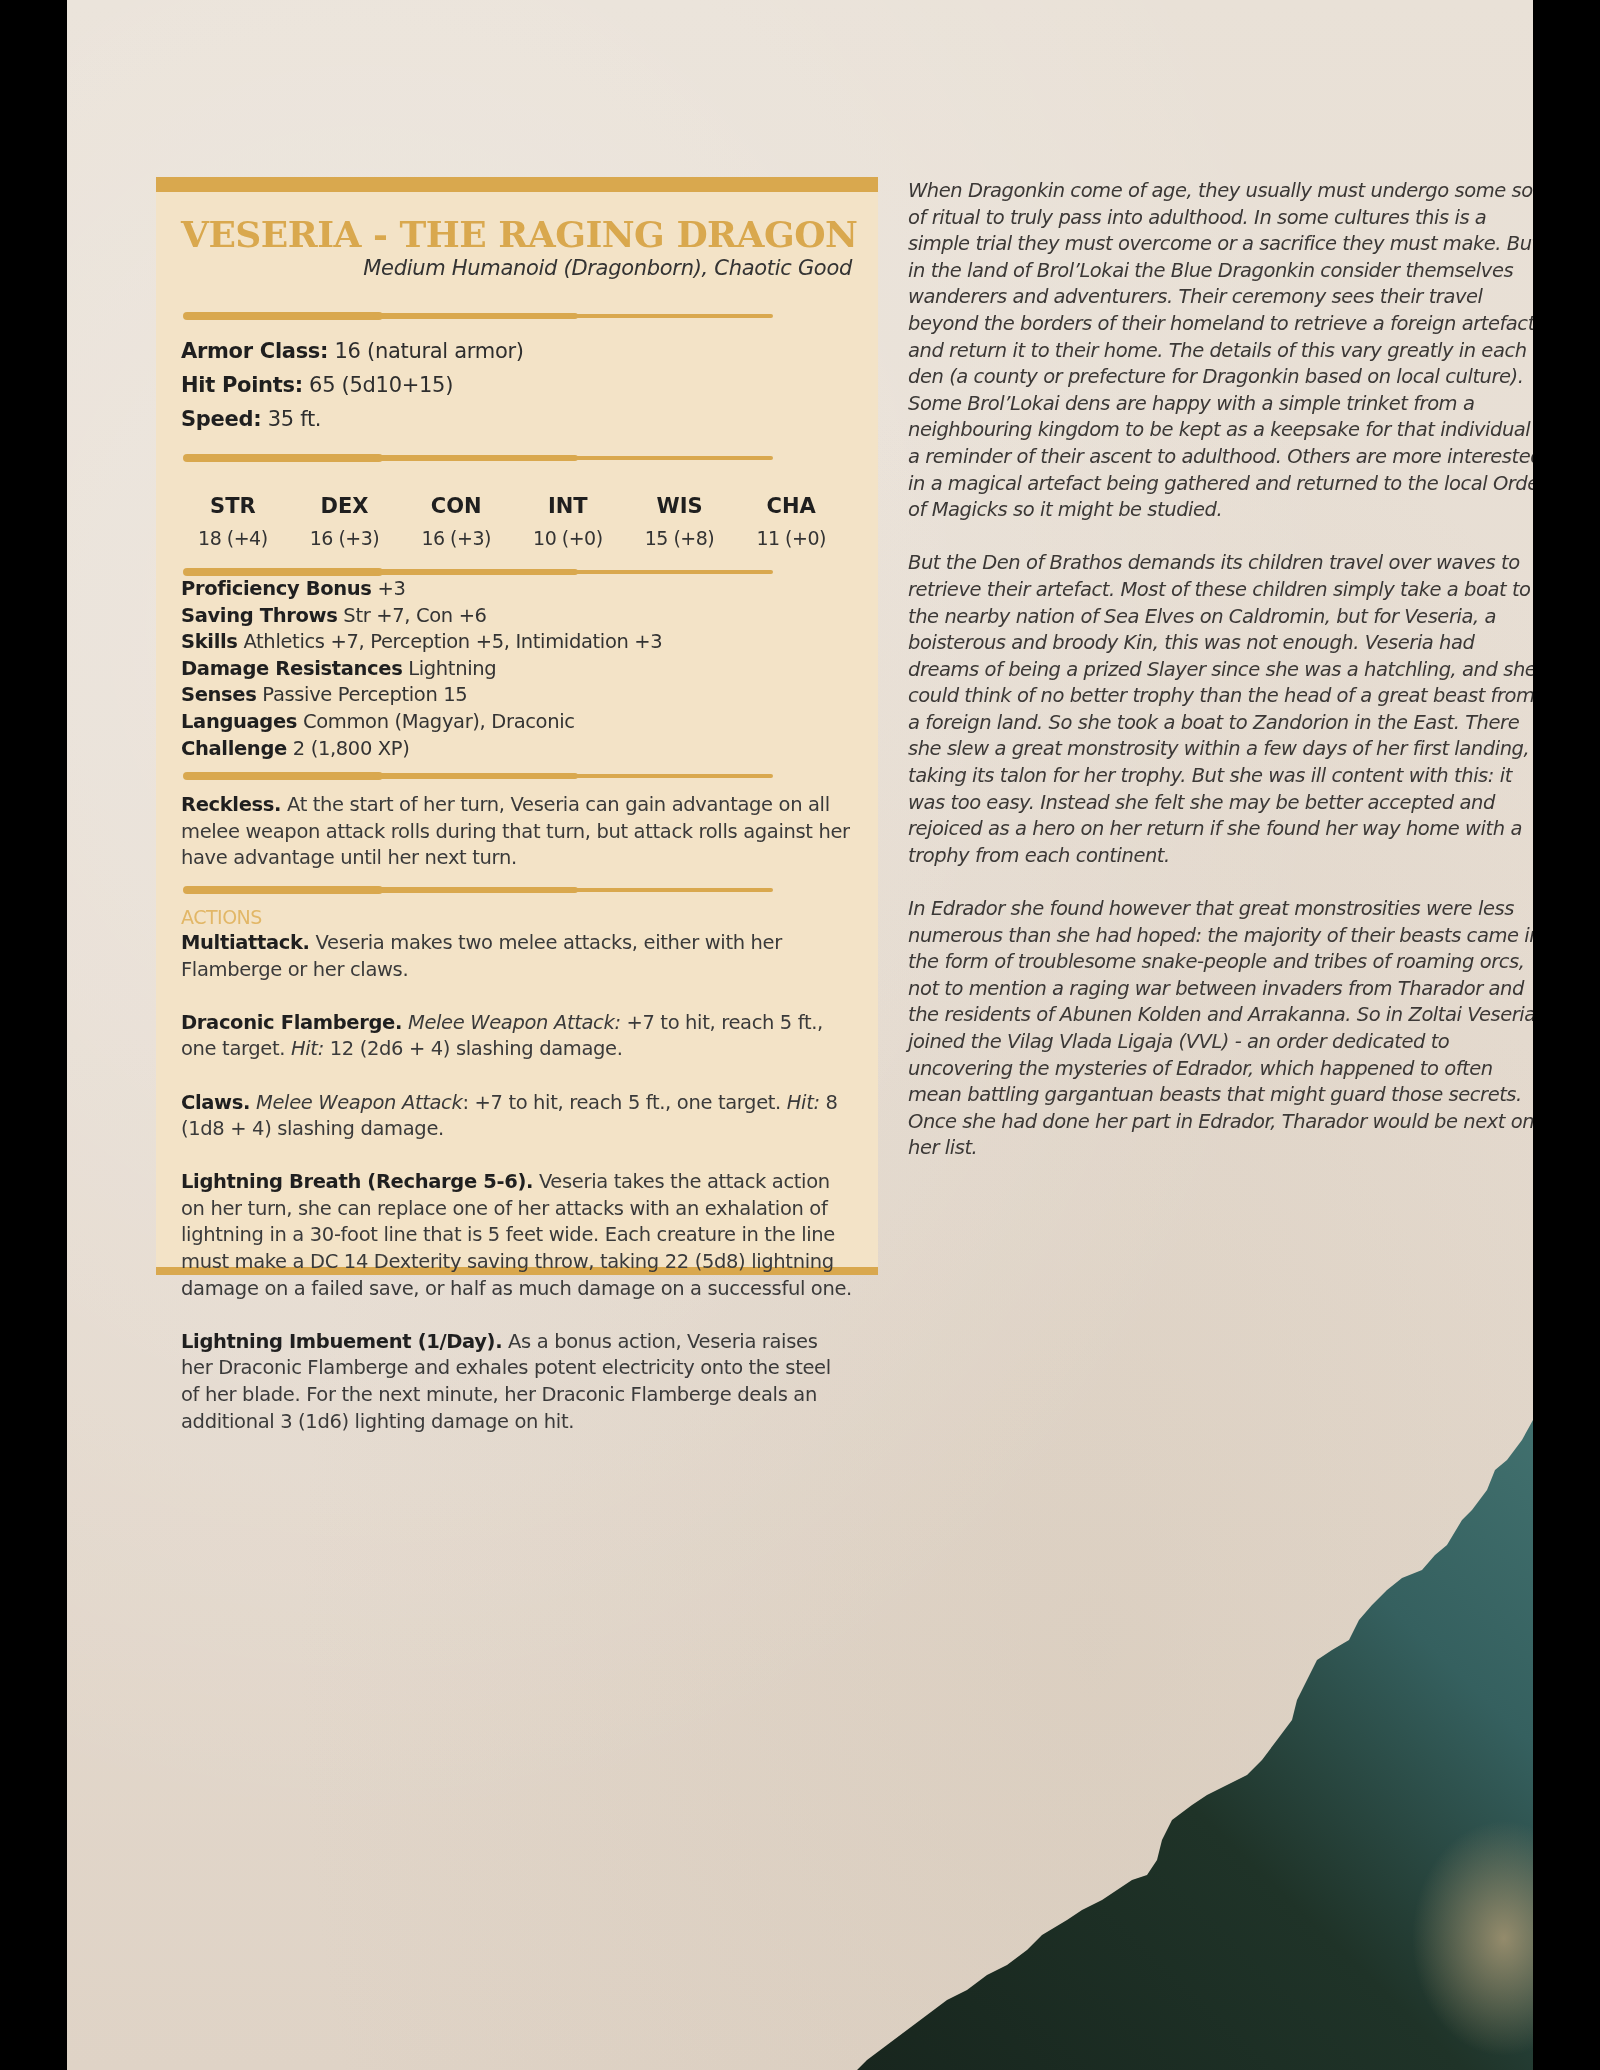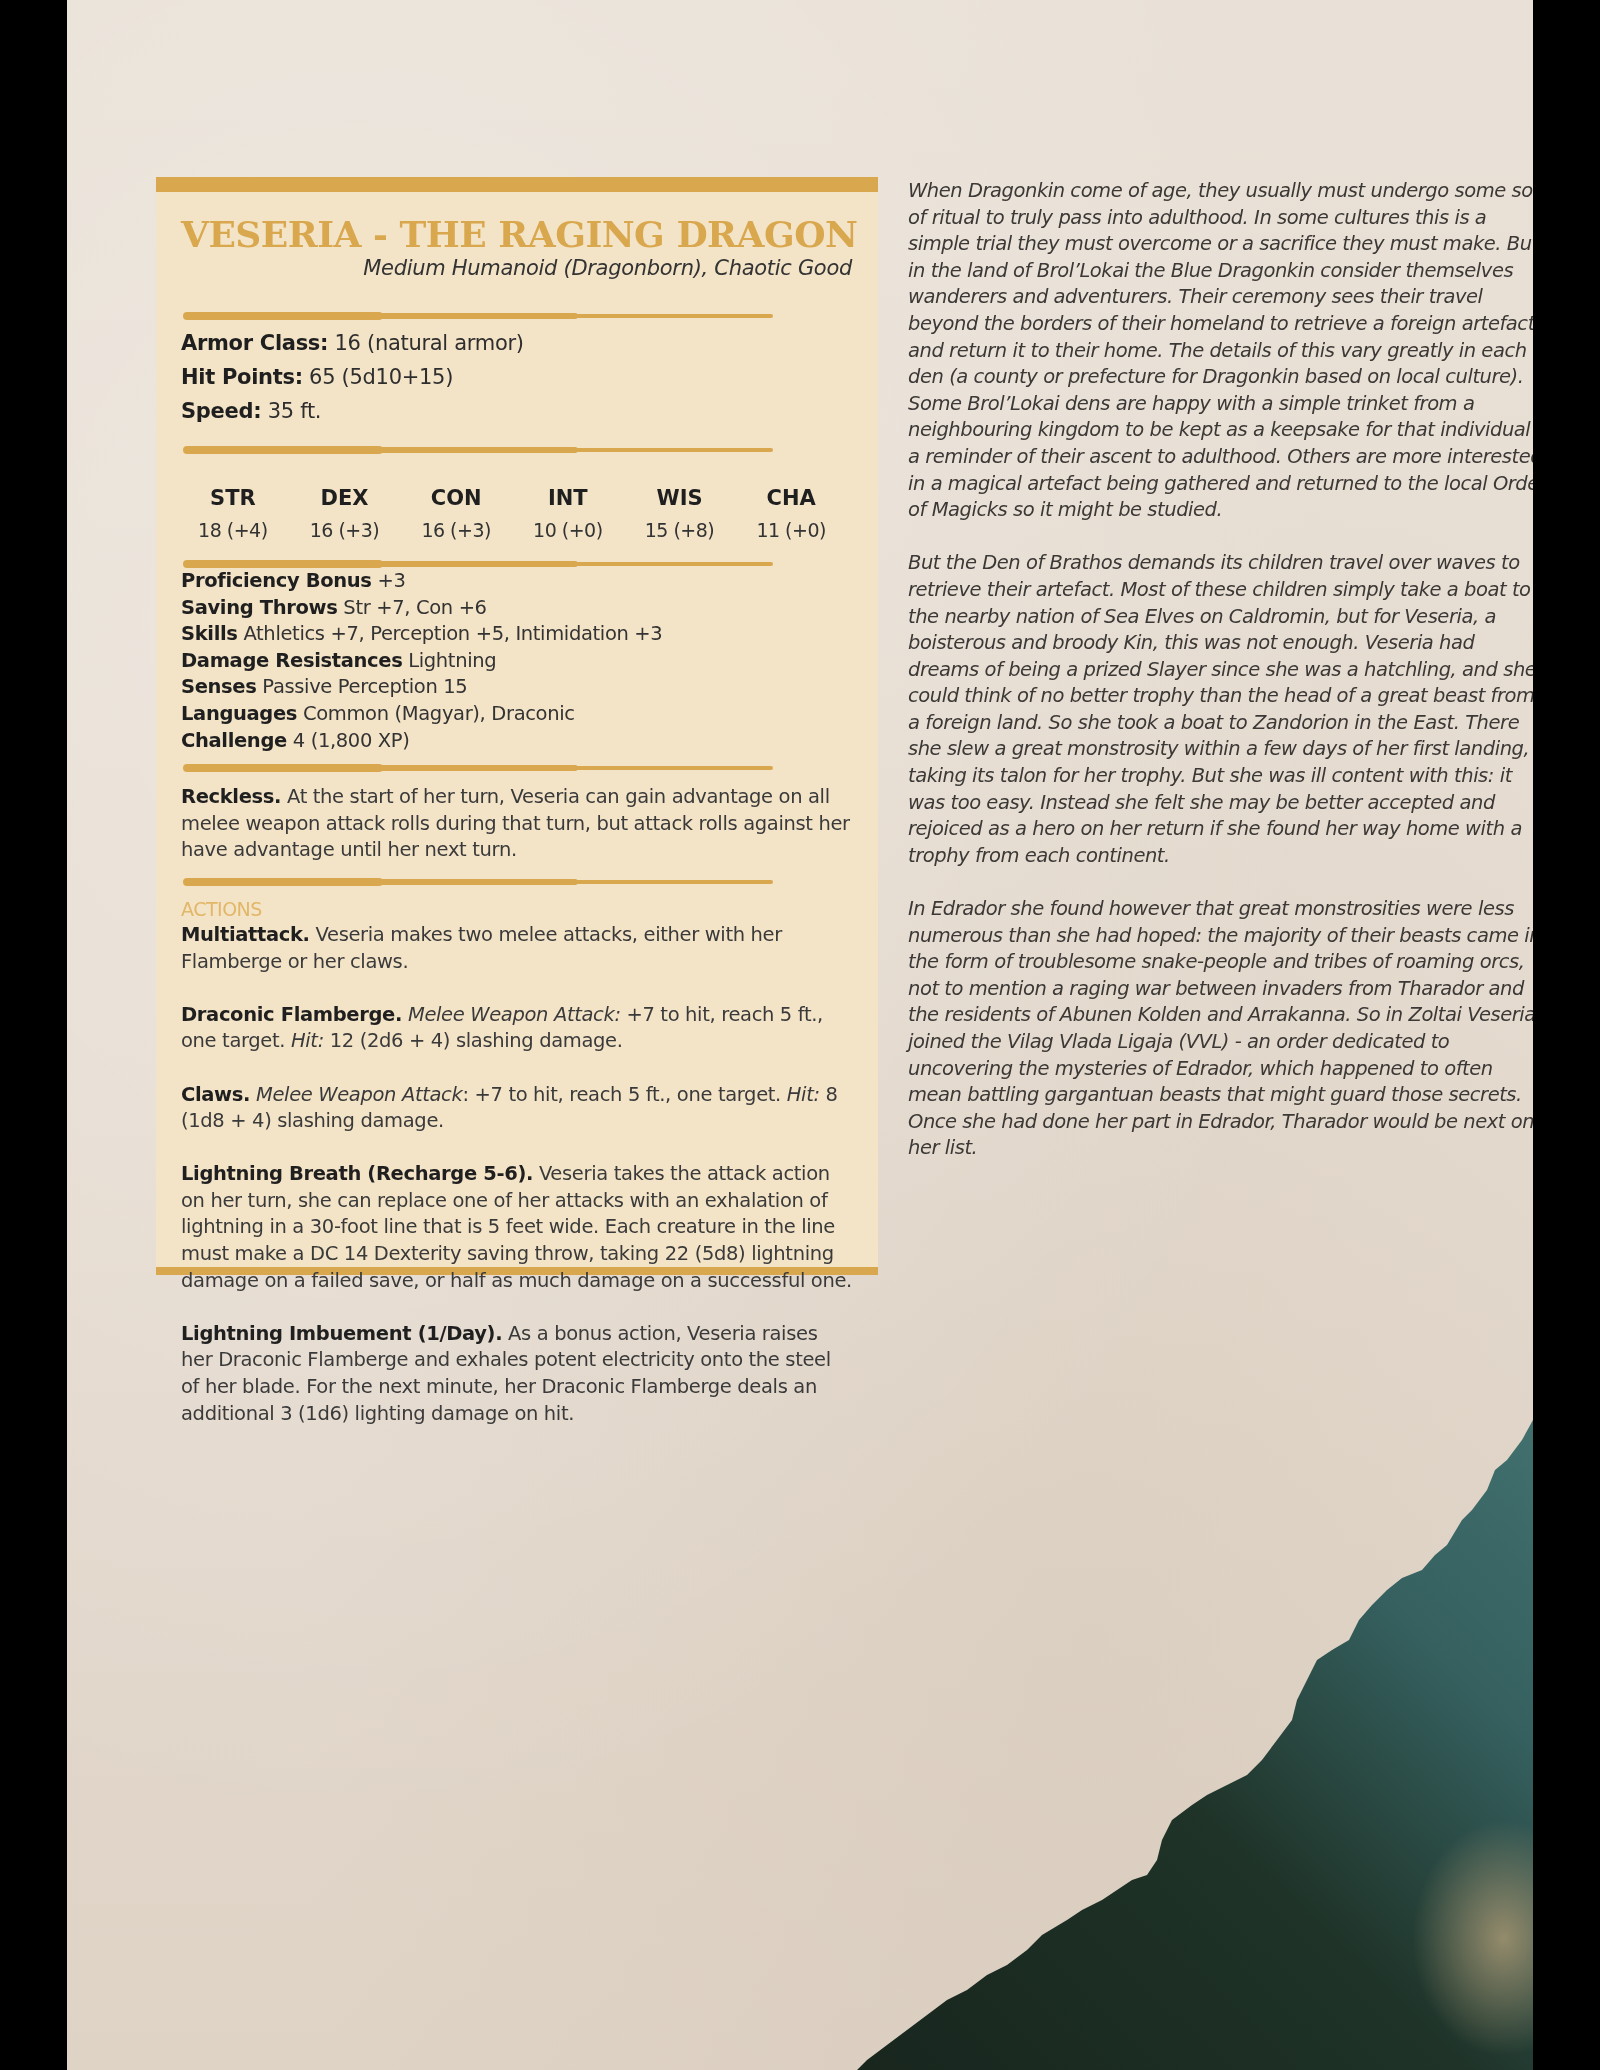--- a/index.html
+++ b/index.html
@@ -102,21 +102,21 @@
     <div class="sb-title">VESERIA - THE RAGING DRAGON</div>
     <div class="sb-subtitle">Medium Humanoid (Dragonborn), Chaotic Good</div>
 
     <div style="height:30px"></div>
     <div class="divider">
         <span class="d1"></span>
         <span class="d2"></span>
         <span class="d3"></span>
       </div>
 
-    <div class="props" style="margin-top:6px">
+    <div class="props" style="margin-top:14px">
       <div><b>Armor Class:</b><span> 16 (natural armor)</span></div>
       <div><b>Hit Points:</b><span> 65 (5d10+15)</span></div>
       <div><b>Speed:</b><span> 35 ft.</span></div>
     </div>
 
     <div style="height:18px"></div>
     <div class="divider">
         <span class="d1"></span>
         <span class="d2"></span>
         <span class="d3"></span>
@@ -156,21 +156,21 @@
         <span class="d3"></span>
       </div>
 
     <div class="traits" style="">
       <div><b>Proficiency Bonus</b><span> +3</span></div>
       <div><b>Saving Throws</b><span> Str +7, Con +6</span></div>
       <div><b>Skills</b><span> Athletics +7, Perception +5, Intimidation +3</span></div>
       <div><b>Damage Resistances</b><span> Lightning</span></div>
       <div><b>Senses</b><span> Passive Perception 15</span></div>
       <div><b>Languages</b><span> Common (Magyar), Draconic</span></div>
-      <div><b>Challenge</b><span> 4 (1,800 XP)</span></div>
+      <div><b>Challenge</b><span> 2 (1,800 XP)</span></div>
     </div>
 
     <div style="height:10px"></div>
     <div class="divider">
         <span class="d1"></span>
         <span class="d2"></span>
         <span class="d3"></span>
       </div>
 
     <div class="para" style="margin-top:12px"><b>Reckless.</b><span> At the start of her turn, Veseria can gain advantage on all melee weapon attack rolls during that turn, but attack rolls against her have advantage until her next turn.</span></div>

